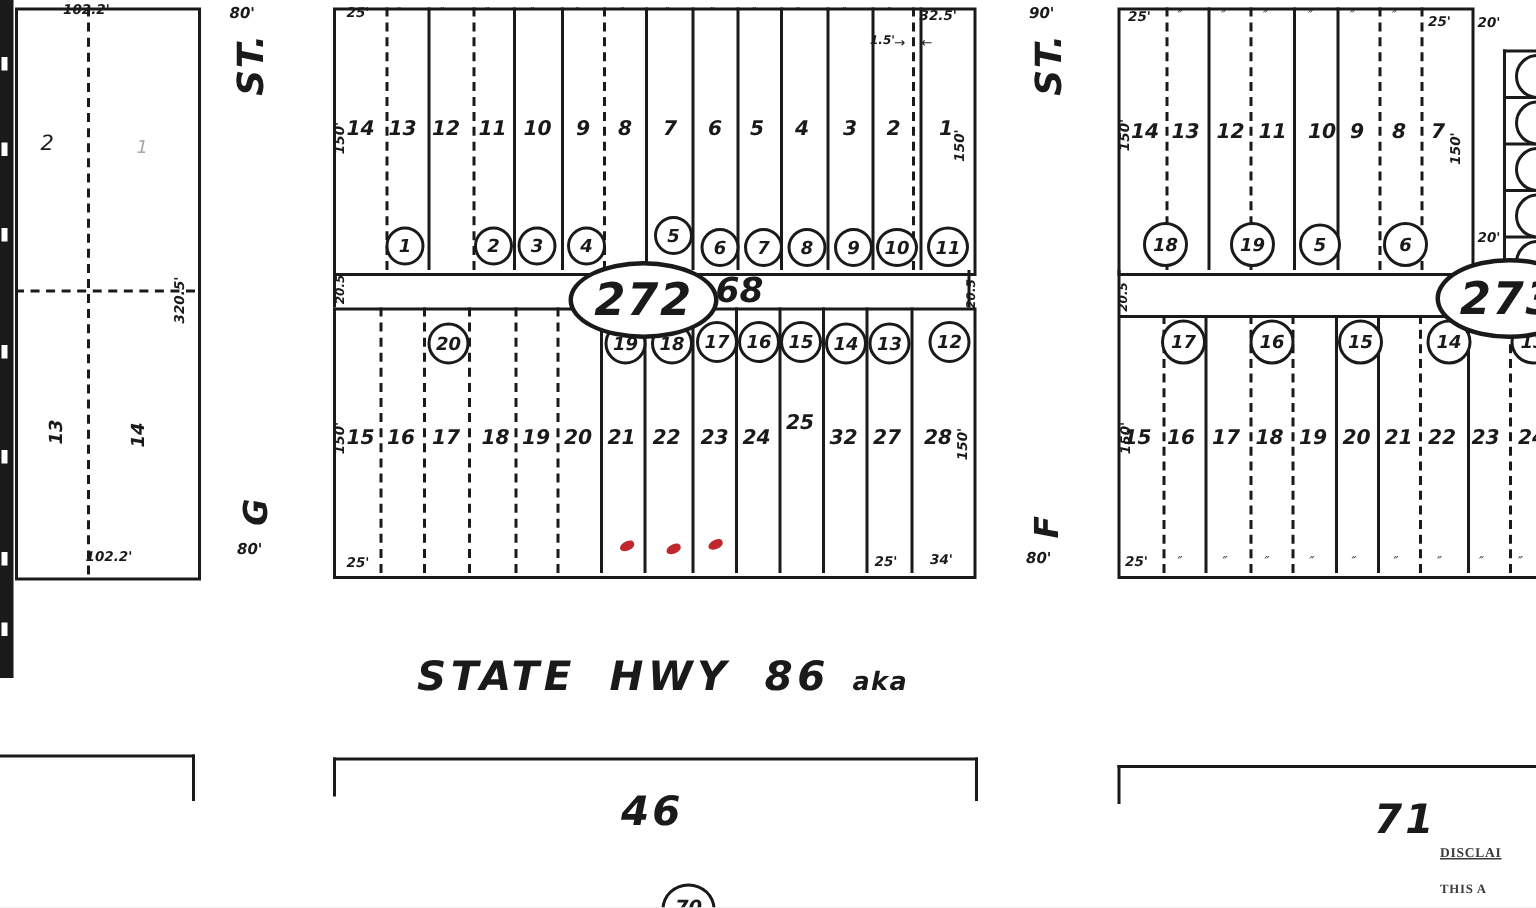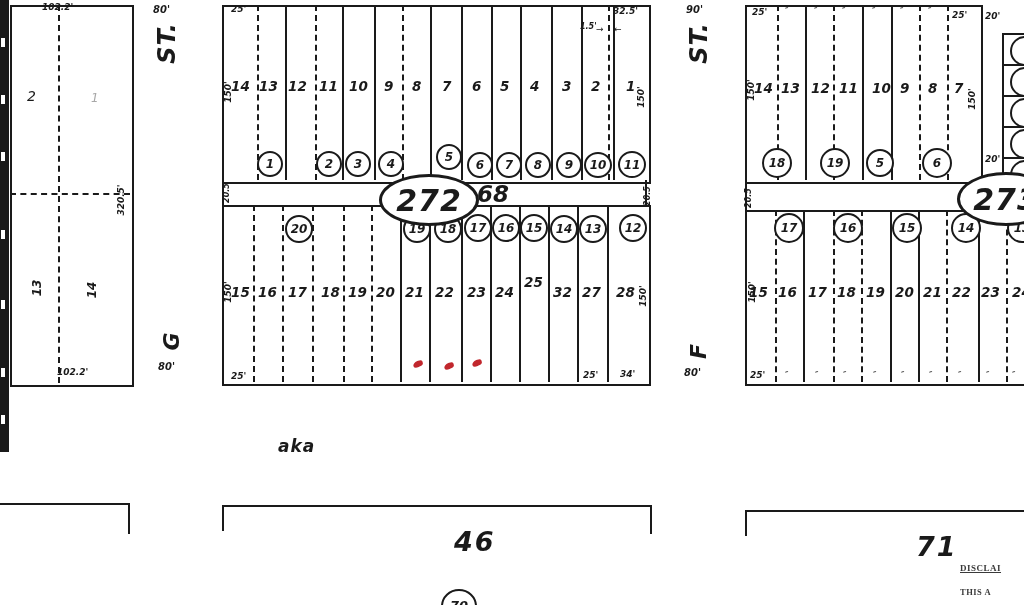--- a/index.html
+++ b/index.html
@@ -283,29 +283,30 @@
   <div class="hl" style="left:1002px;top:126px;width:22px;"></div>
   <div class="hl" style="left:1002px;top:157px;width:22px;"></div>
   <div class="hl" style="left:1002px;top:188px;width:22px;"></div>
   <div class="c" style="left:1010px;top:36px;width:26px;height:26px;"></div>
   <div class="c" style="left:1010px;top:67px;width:26px;height:26px;"></div>
   <div class="c" style="left:1010px;top:98px;width:26px;height:26px;"></div>
   <div class="c" style="left:1010px;top:129px;width:26px;height:26px;"></div>
   <div class="c" style="left:1010px;top:160px;width:26px;height:26px;"></div>
 
   <div class="hwy" style="left:278px;top:436px;">
+    <span class="big">STATE HWY 86</span>
     <span class="aka">aka</span>
   </div>
 
   <div class="hl" style="left:0;top:503px;width:130px;"></div>
   <div class="vl" style="left:128px;top:503px;height:31px;"></div>
   <div class="hl" style="left:222px;top:505px;width:430px;"></div>
   <div class="vl" style="left:222px;top:505px;height:26px;"></div>
   <div class="vl" style="left:650px;top:505px;height:29px;"></div>
-  <span class="lbl blocknum" style="left:414px;top:528px;margin-left:40px;">46</span>
+  <span class="lbl blocknum" style="left:414px;top:528px;">46</span>
   <div class="hl" style="left:745px;top:510px;width:279px;"></div>
   <div class="vl" style="left:745px;top:510px;height:26px;"></div>
   <span class="lbl blocknum" style="left:916px;top:533px;">71</span>
   <div class="c" style="left:441px;top:589px;width:36px;height:34px;align-items:flex-start;padding-top:7px;box-sizing:border-box;font-size:13px;">70</div>
 
   <span class="disc" style="left:960px;top:563px;font-size:9px;text-decoration:underline;letter-spacing:0.5px;">DISCLAI</span>
   <span class="disc" style="left:960px;top:587px;font-size:8.5px;letter-spacing:0.5px;">THIS A</span>
 
 </div>
 

